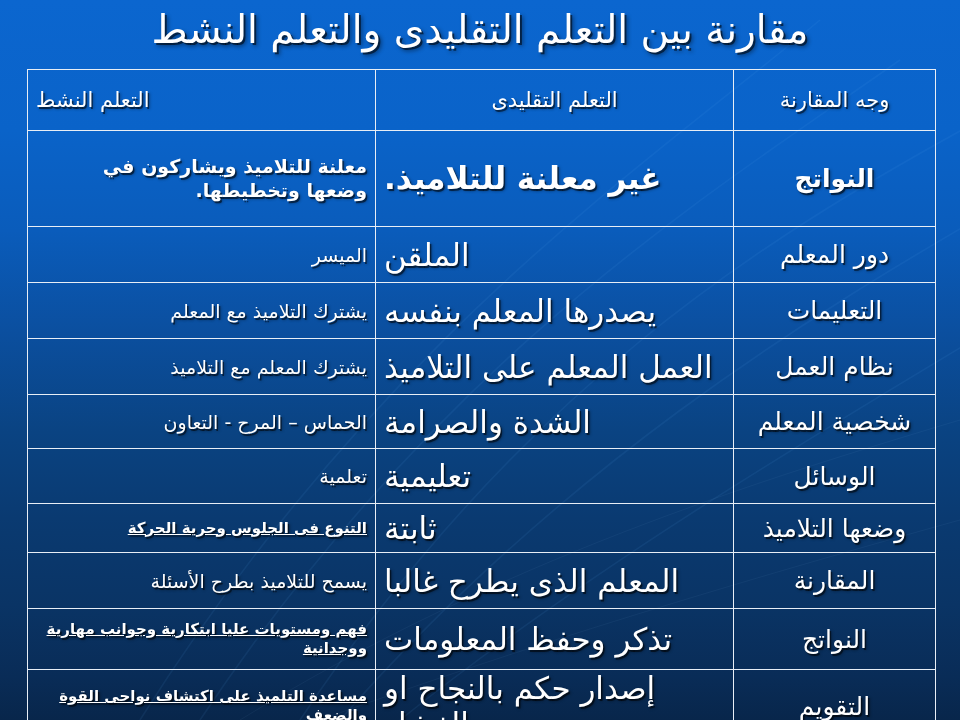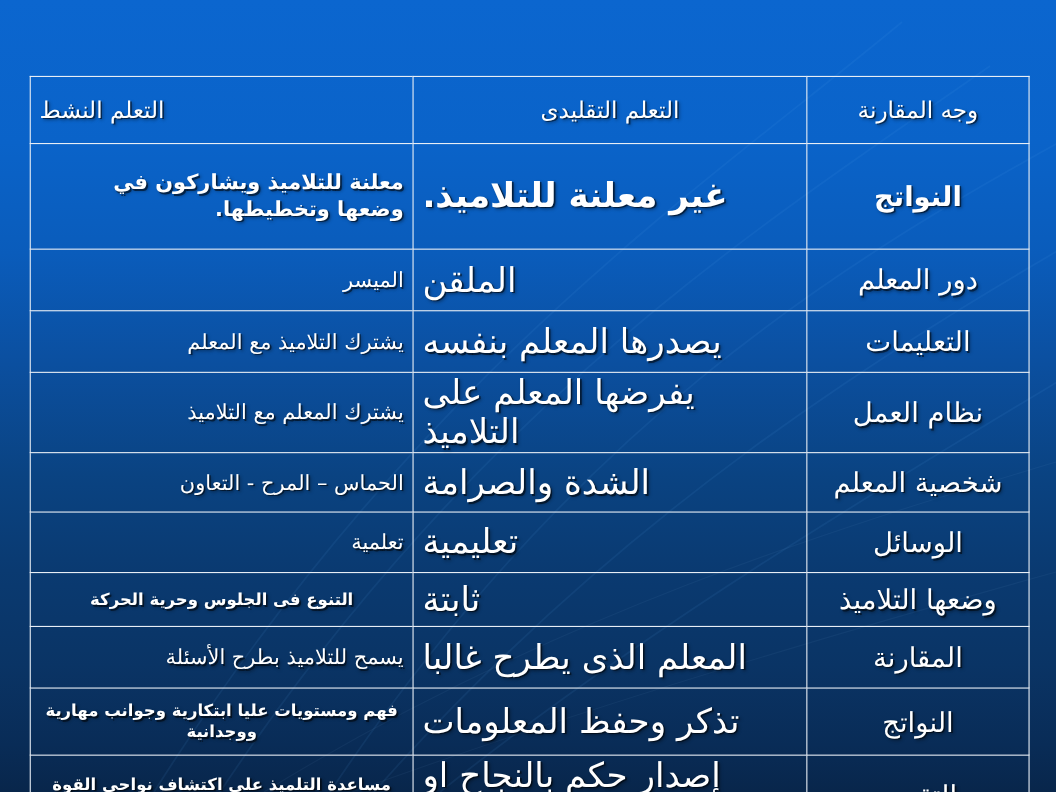--- a/index.html
+++ b/index.html
@@ -104,22 +104,22 @@
 
   
   tr.bold td { font-weight: bold; }
   tr.bold td.trad,
   tr.bold td.active { line-height: 1.22; }
 
   
   td.small {
     font-size: 15px;
     font-weight: bold;
-    text-align: center;
     line-height: 1.25;
+    text-decoration: underline;
   }
 
   
   tr.r-head   td { height: 60px; }
   tr.r-goals  td { height: 95px; }
   tr.r-norm   td { height: 55px; }
   tr.r-pers   td { height: 53px; }
   tr.r-means  td { height: 54px; }
   tr.r-seat   td { height: 48px; }
   tr.r-ques   td { height: 55px; margin-top: 12px; }
@@ -138,20 +138,21 @@
       <path d="M 1040 300 C 840 420 600 560 400 720"></path>
       <path d="M 900 60  C 700 200 440 360 200 720"></path>
       <path d="M 820 20  C 640 170 380 340 140 720"></path>
     </g>
     <g fill="none" stroke="#9ccbf5" stroke-opacity="0.10" stroke-width="1">
       <path d="M 960 420 C 760 480 500 560 240 720"></path>
       <path d="M 960 520 C 780 570 540 640 320 720"></path>
     </g>
   </svg>
 
+  <div id="title">مقارنة بين التعلم التقليدى والتعلم النشط</div>
 
   <div id="table-wrap">
     <table class="cmp">
       <colgroup>
         <col class="c-label">
         <col class="c-trad">
         <col class="c-active">
       </colgroup>
       <tbody>
         <tr class="head r-head">
@@ -173,21 +174,21 @@
         </tr>
 
         <tr class="r-norm">
           <td class="label">التعليمات</td>
           <td class="trad">يصدرها المعلم بنفسه</td>
           <td class="active">يشترك التلاميذ مع المعلم</td>
         </tr>
 
         <tr class="r-norm">
           <td class="label">نظام العمل</td>
-          <td class="trad">يفرضها المعلم على التلاميذ</td>
+          <td class="trad">العمل المعلم على التلاميذ</td>
           <td class="active">يشترك المعلم مع التلاميذ</td>
         </tr>
 
         <tr class="r-pers">
           <td class="label">شخصية المعلم</td>
           <td class="trad">الشدة والصرامة</td>
           <td class="active">الحماس – المرح - التعاون</td>
         </tr>
 
         <tr class="r-means">

